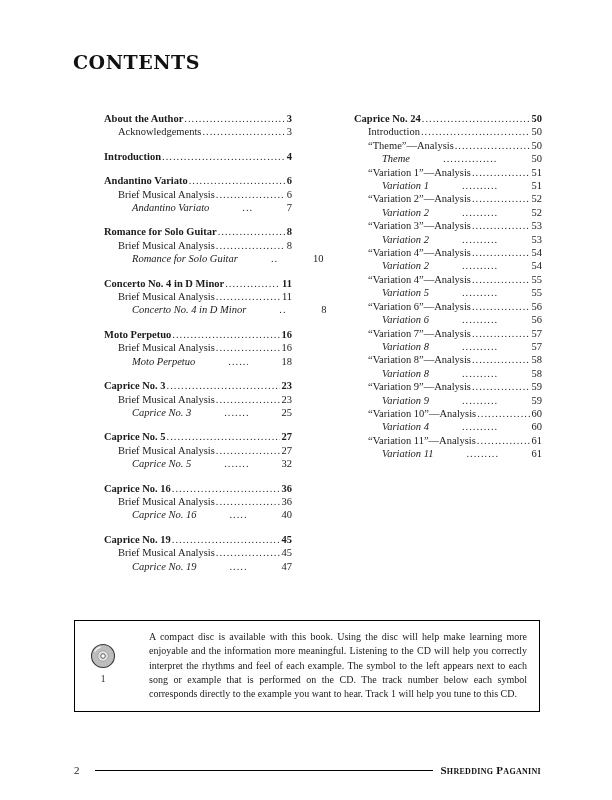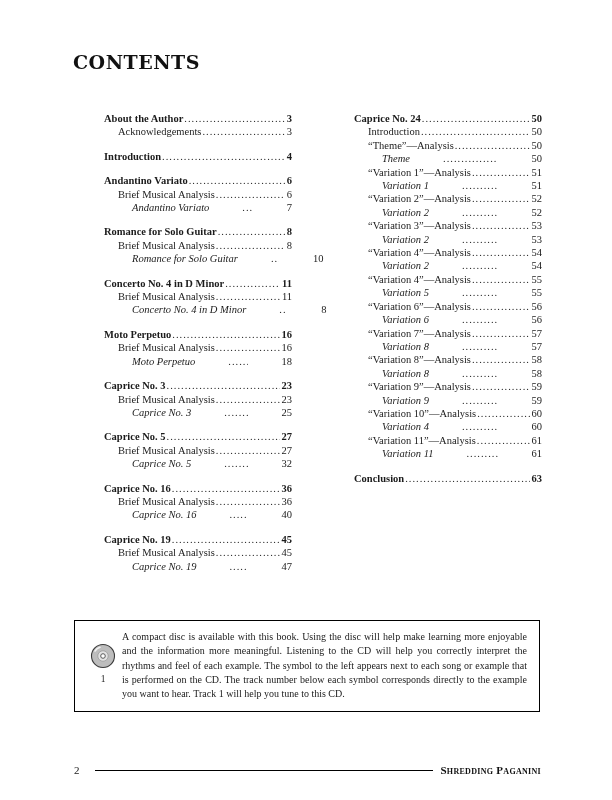--- a/index.html
+++ b/index.html
@@ -79,21 +79,21 @@
     width: 30px;
     text-align: center;
   }
   .cd-track {
     font-size: 9.5px;
     line-height: 10px;
     margin-top: 1px;
     color: #222;
   }
   .cd-text {
-    margin: 9px 12px 9px 47px;
+    margin: 9px 12px 9px 74px;
     font-size: 10px;
     line-height: 14.3px;
     text-align: justify;
     color: #1b1b1b;
   }
 
   .footer {
     position: absolute;
     left: 74px;
     top: 764px;
@@ -409,27 +409,20 @@
         </div>
         <div class="toc-row sub">
           <span class="toc-label">“Variation 11”—Analysis</span>
           <span class="toc-fill"></span>
           <span class="toc-page">61</span>
         </div>
         <div class="toc-row italic">
           <span class="toc-label">Variation 11</span>
           <span class="toc-fill"></span>
           <span class="toc-page">61</span>
-        </div>
-      </div>
-      <div class="toc-group">
-        <div class="toc-row main">
-          <span class="toc-label">Conclusion</span>
-          <span class="toc-fill"></span>
-          <span class="toc-page">63</span>
         </div>
       </div>
     </div>
 
   <div class="cd-box">
     <div class="cd-icon-wrap">
       <svg width="26" height="26" viewBox="0 0 26 26" aria-hidden="true">
         <circle cx="13" cy="13" r="11.5" fill="#bdbdbd" stroke="#3a3a3a" stroke-width="1.1"></circle>
         <circle cx="13" cy="13" r="5.2" fill="#e3e3e3" stroke="#8a8a8a" stroke-width="0.6"></circle>
         <circle cx="13" cy="13" r="2.3" fill="#ffffff" stroke="#4a4a4a" stroke-width="0.9"></circle>

